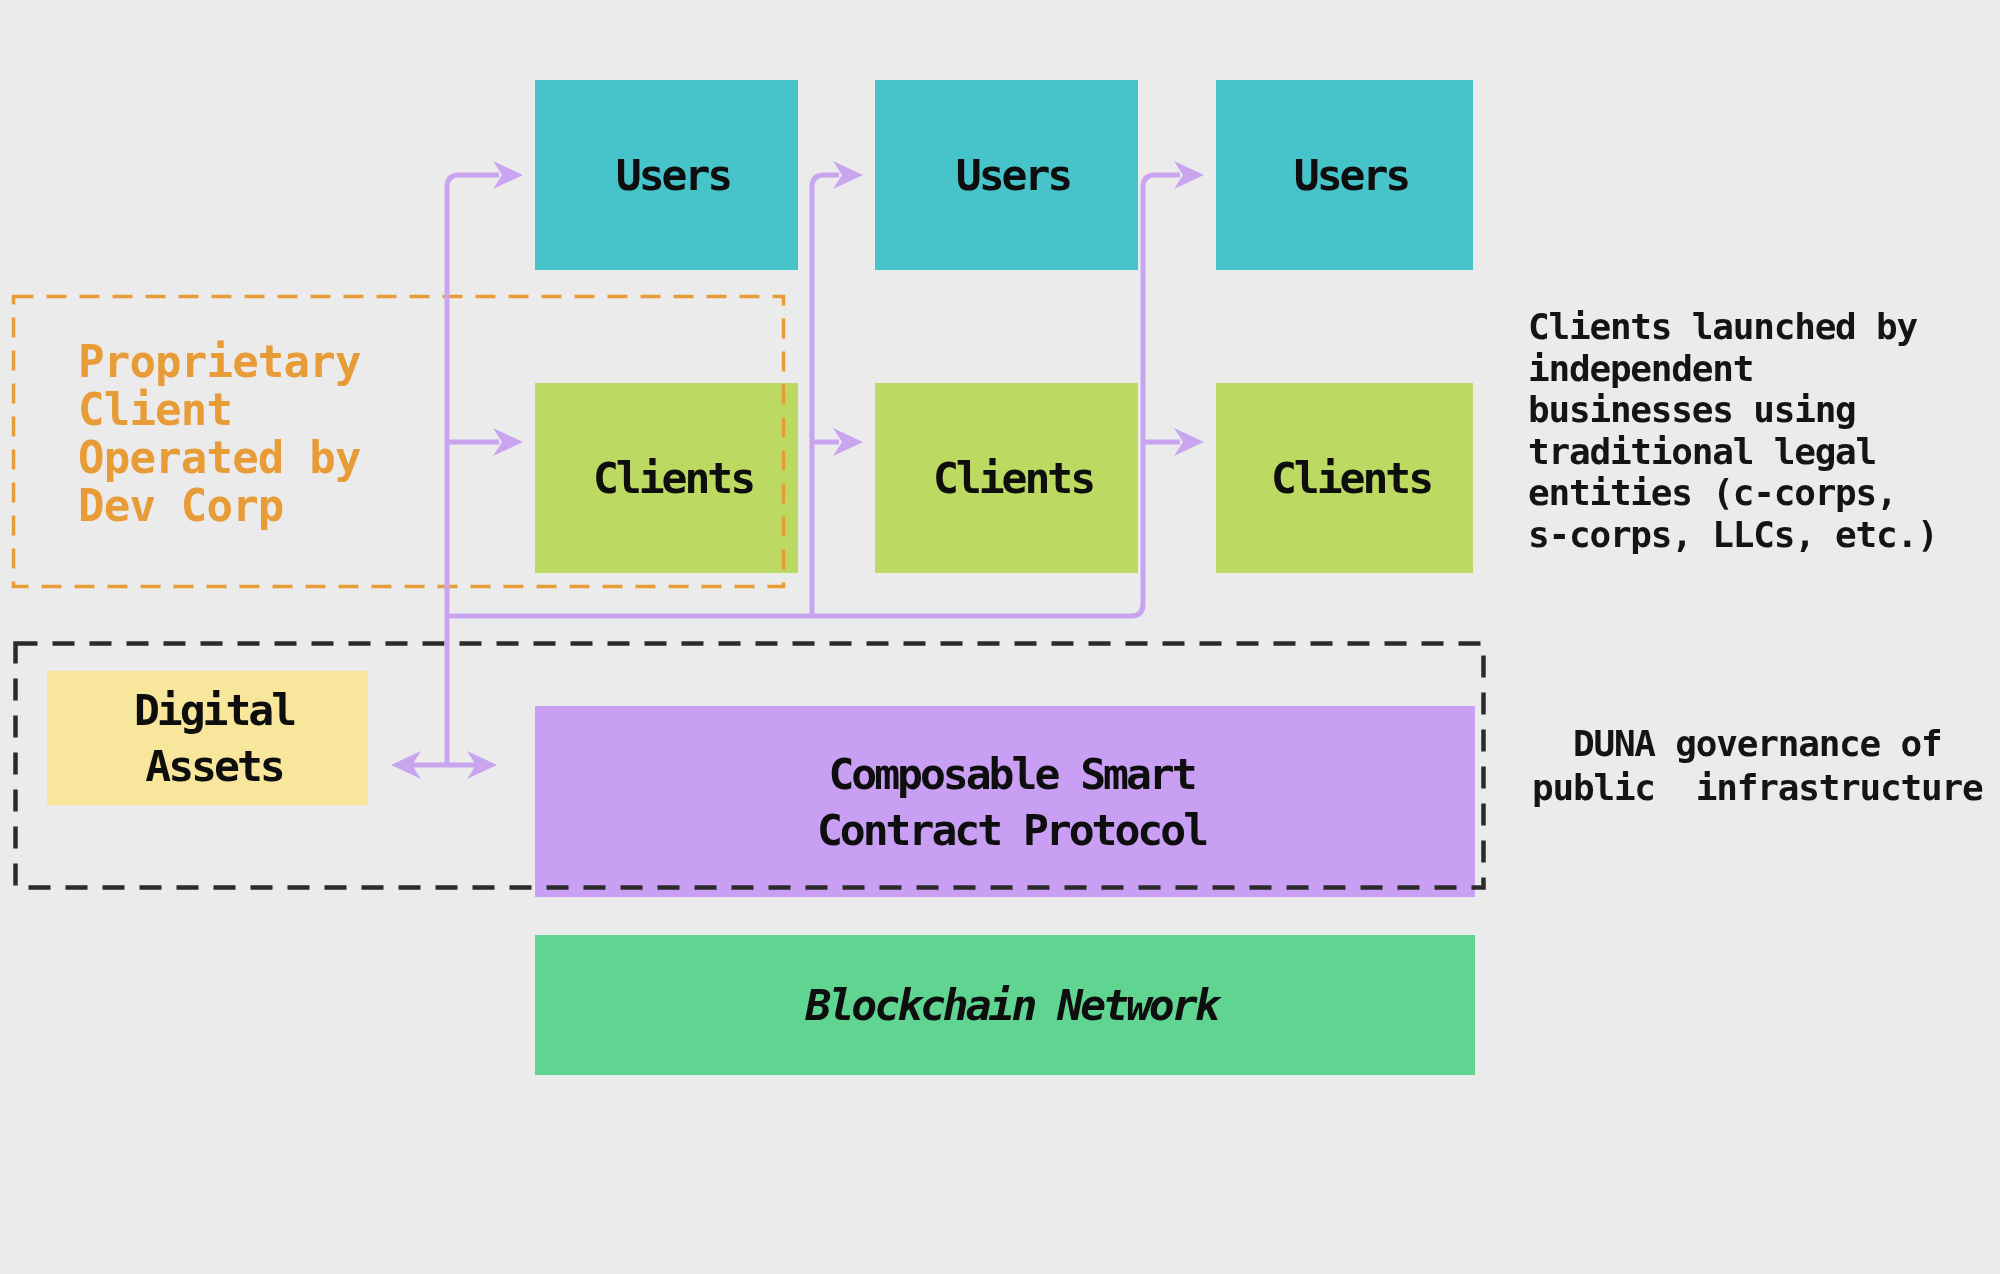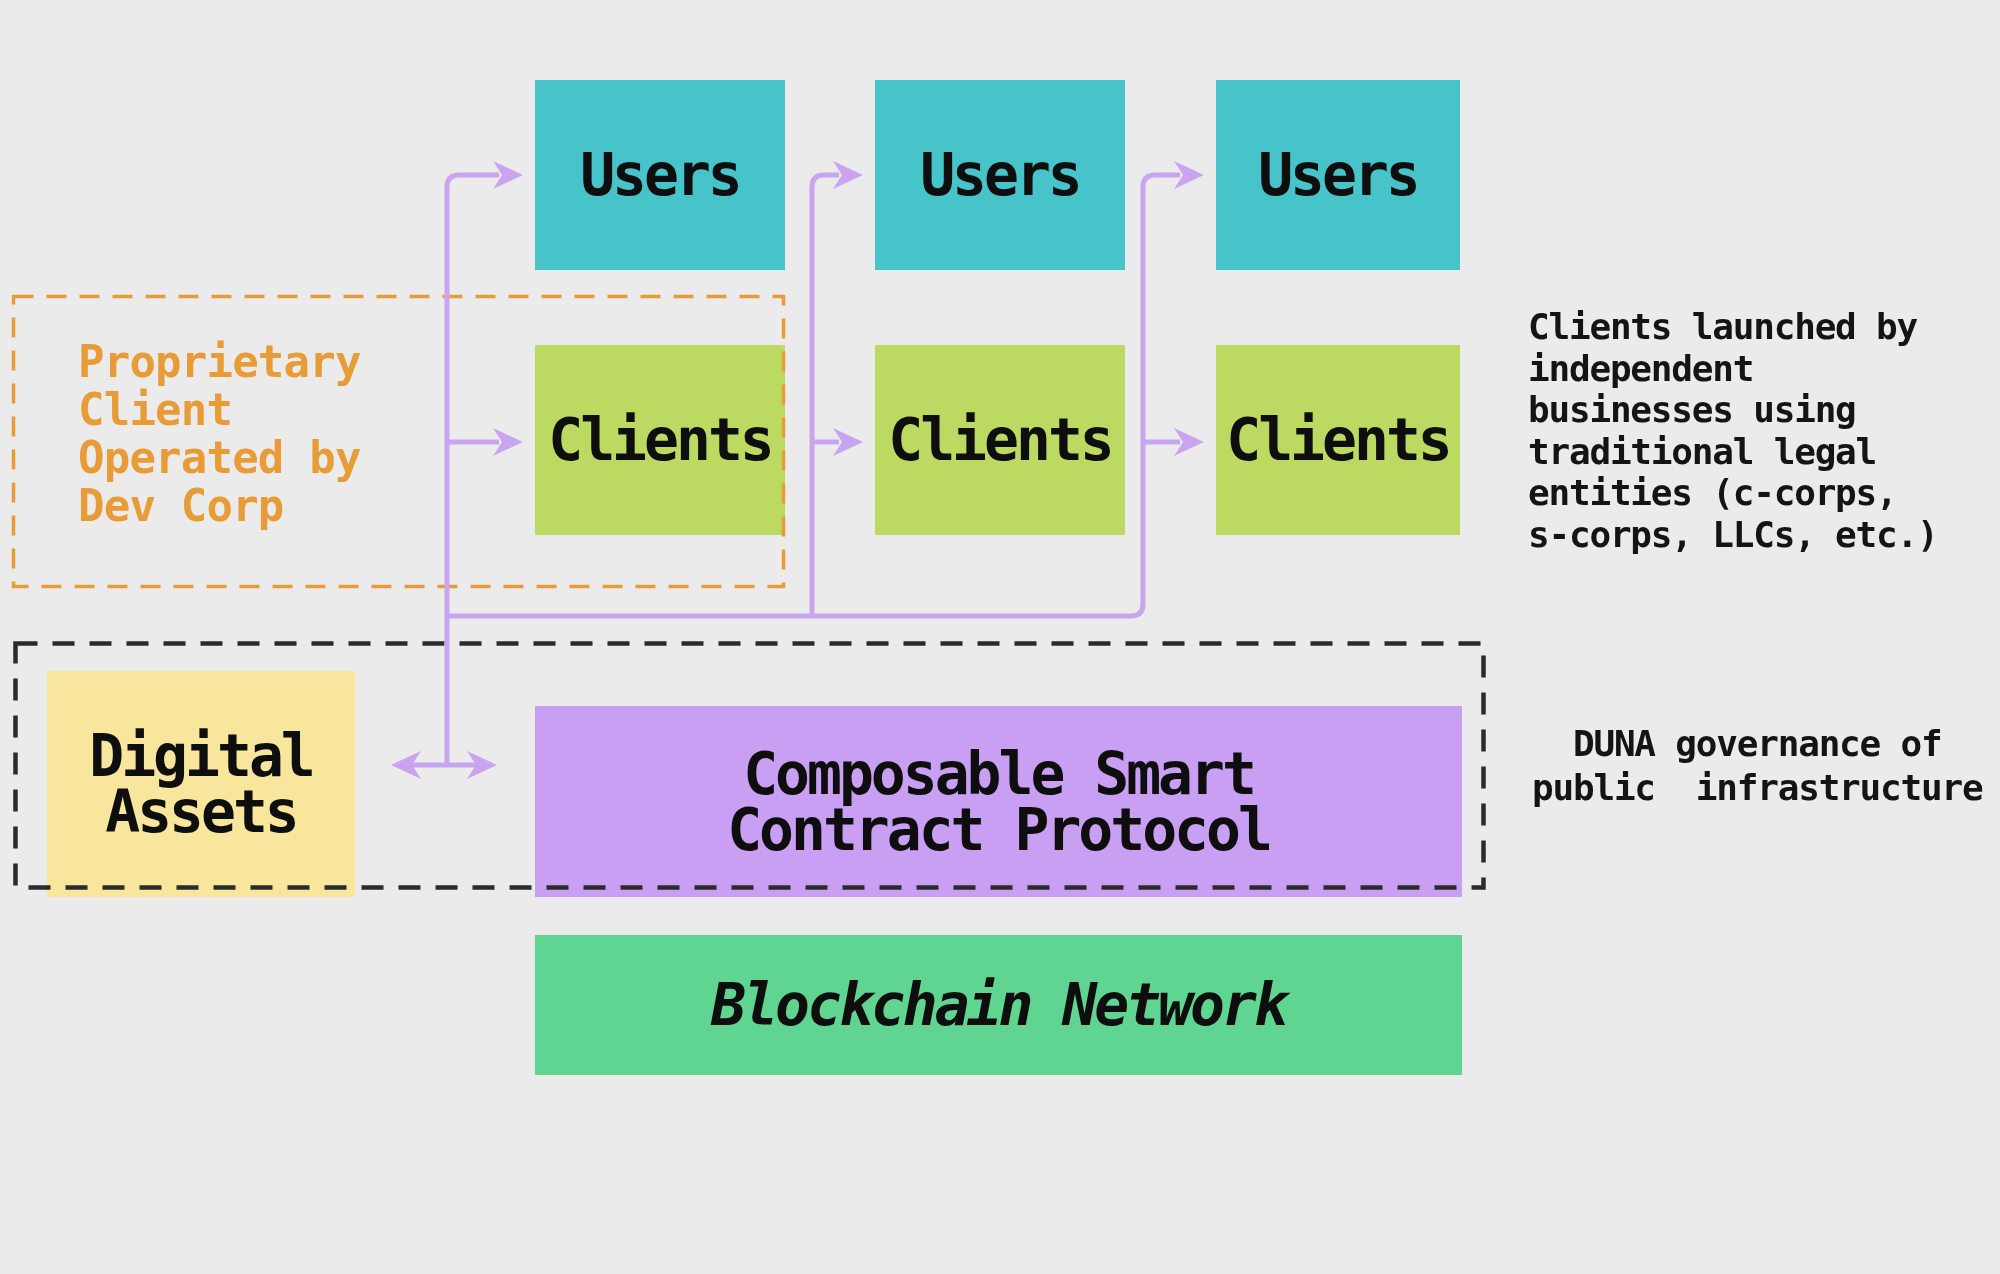--- a/index.html
+++ b/index.html
@@ -1,32 +1,32 @@
 <!DOCTYPE html>
 <html style="--background: #ebebeb; --users-box: #47c3ca; --clients-box: #bcda62; --digital-assets-box: #f8e69c; --protocol-box: #c99ff4; --blockchain-box: #60d591; --arrow: #c9a5f0; --proprietary-orange: #e89c38;"><head>
 <meta charset="utf-8">
 <style>
   html,body{margin:0;padding:0;}
   body{background:#ebebeb;font-family:"DejaVu Sans Mono","Liberation Mono",monospace;}
   #canvas{position:relative;width:2000px;height:1274px;background:var(--background,#ebebeb);overflow:hidden;}
 
   .box{position:absolute;display:flex;flex-direction:column;align-items:center;justify-content:center;
-       color:#0e0e0e;font-weight:700;font-size:58px;letter-spacing:-3px;line-height:56px;text-align:center;}
+       color:#0e0e0e;font-weight:700;font-size:43px;letter-spacing:-3px;line-height:56px;text-align:center;padding-left:13px;}
   .box .line{white-space:pre;}
 
   #users-1,#users-2,#users-3{background:var(--users-box);}
-  #clients-1,#clients-2,#clients-3{background:var(--clients-box);}
+  #clients-1,#clients-2,#clients-3{background:var(--clients-box);margin-top:38px;}
   #users-1{left:535px;top:80px;width:250px;height:190px;}
   #users-2{left:875px;top:80px;width:250px;height:190px;}
   #users-3{left:1216px;top:80px;width:244px;height:190px;}
   #clients-1{left:535px;top:345px;width:250px;height:190px;}
   #clients-2{left:875px;top:345px;width:250px;height:190px;}
   #clients-3{left:1216px;top:345px;width:244px;height:190px;}
 
-  #digital-assets{left:47px;top:671px;width:308px;height:226px;background:var(--digital-assets-box);}
+  #digital-assets{left:47px;top:671px;width:308px;height:134px;background:var(--digital-assets-box);}
   #protocol{left:535px;top:682px;width:927px;height:191px;background:var(--protocol-box);margin-top:24px;}
   #blockchain{left:535px;top:935px;width:927px;height:140px;background:var(--blockchain-box);font-style:italic;}
 
   .note{position:absolute;font-weight:700;color:#141414;}
   .note .line{white-space:pre;}
   #proprietary-note{left:78px;top:338px;font-size:44px;line-height:48px;letter-spacing:-0.8px;
                     color:var(--proprietary-orange);}
   #clients-note{left:1528px;top:306px;font-size:36px;line-height:41.5px;letter-spacing:-1.2px;}
   #duna-note{left:1532px;top:722px;font-size:36px;line-height:44px;letter-spacing:-1.2px;text-align:center;}
 

